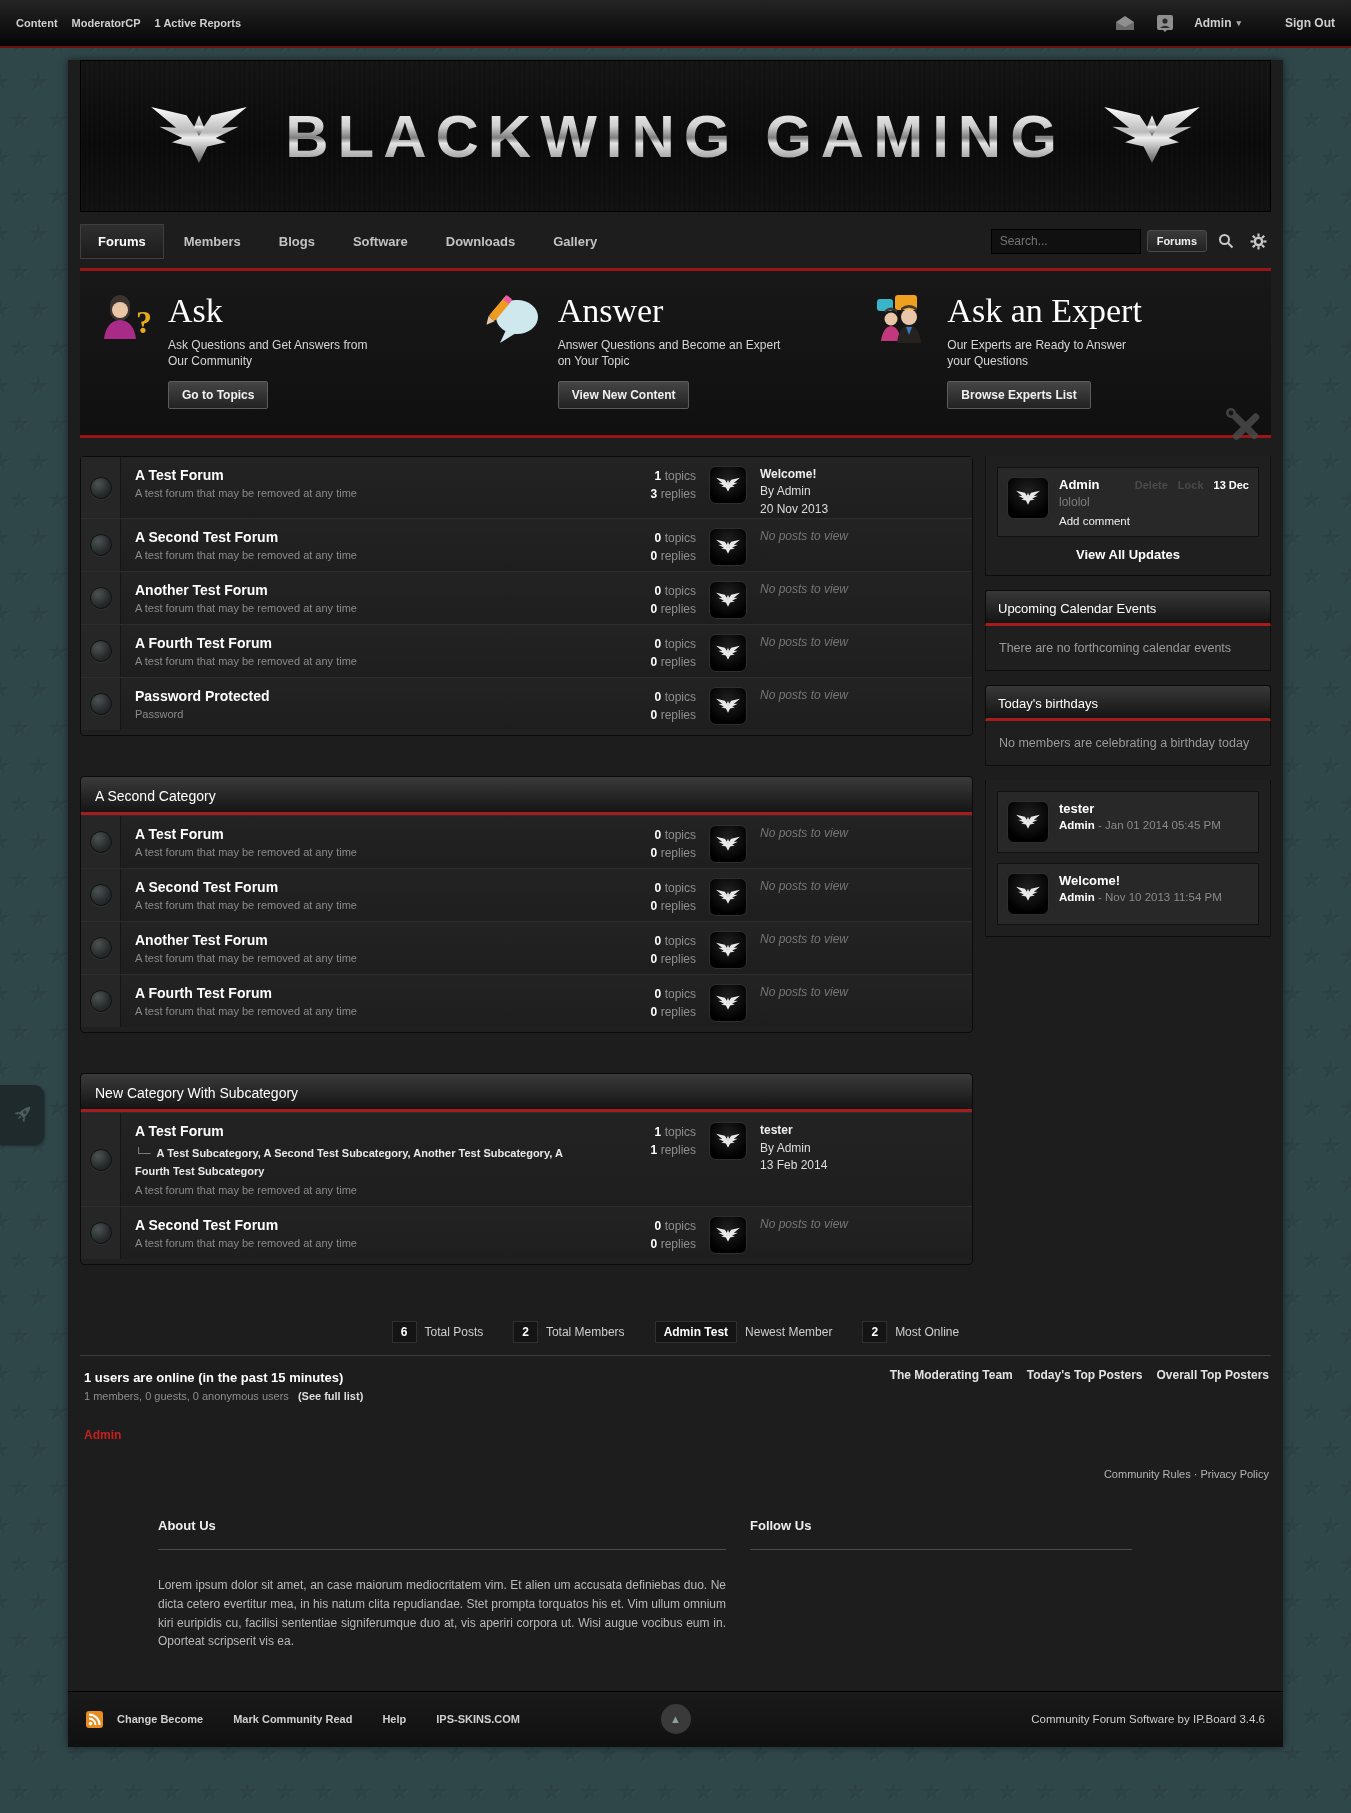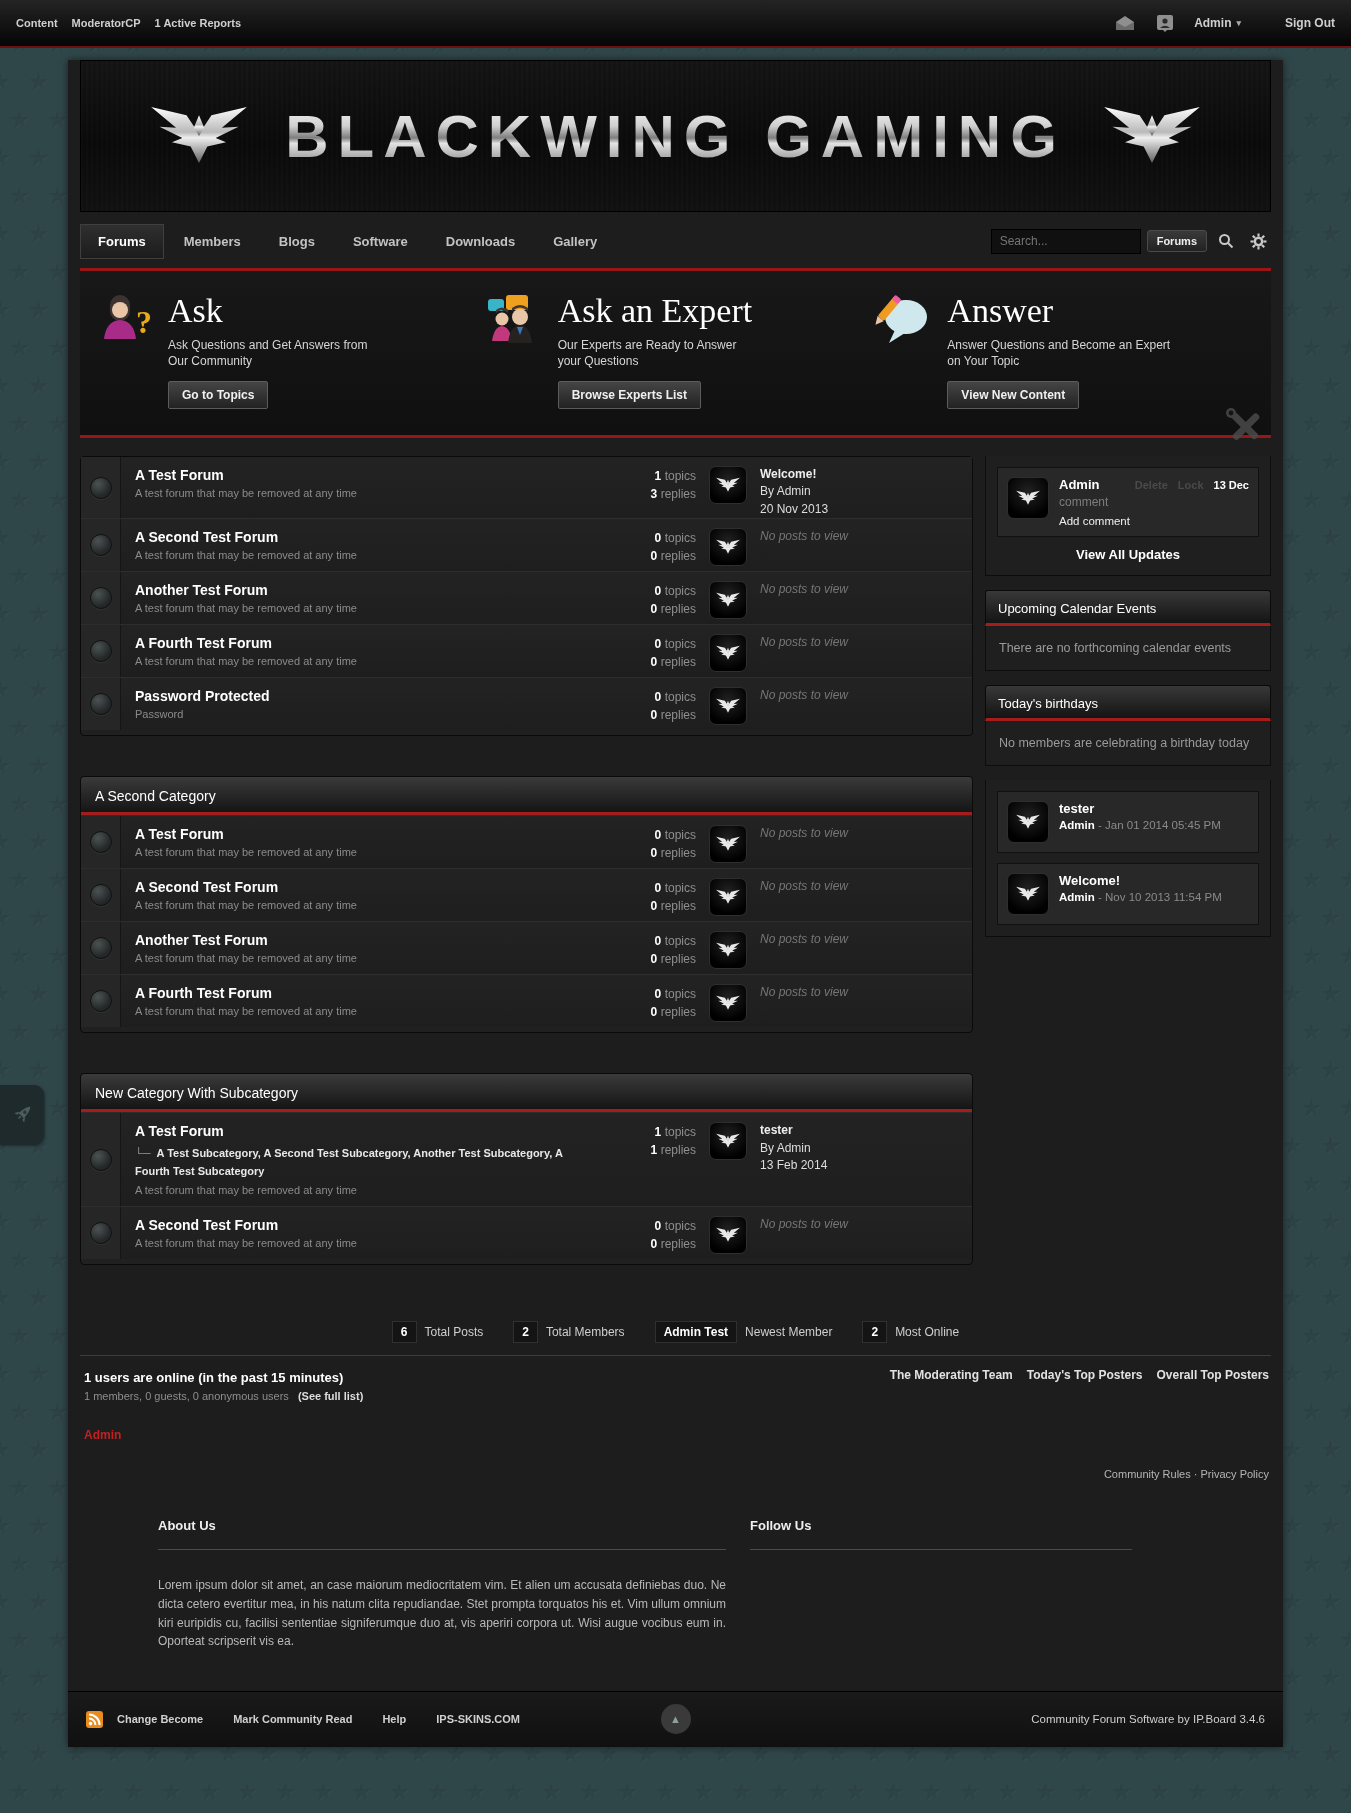--- a/index.html
+++ b/index.html
@@ -2042,50 +2042,50 @@
         <text x="42" y="40" font-size="32" font-weight="bold" fill="#e8a91d" font-family="Liberation Serif, serif">?</text>
       </svg>
       <div>
         <div class="promo-h">Ask</div>
         <div class="promo-desc pd1">Ask Questions and Get Answers from Our Community</div>
         <span class="promo-btn">Go to Topics</span>
       </div>
     </div>
     <div class="promo-col">
       <svg class="promo-icon" viewBox="0 0 58 58">
+        <ellipse cx="33" cy="24" rx="21" ry="17" fill="#cfe8ee"></ellipse>
+        <path d="M22 37 L16 50 L32 40 Z" fill="#cfe8ee"></path>
+        <g transform="rotate(40 14 18)">
+            <rect x="10" y="2" width="8" height="26" rx="2" fill="#ef9b22"></rect>
+            <rect x="10" y="0" width="8" height="6" rx="2" fill="#ef5ba1"></rect>
+            <path d="M10 28 L14 36 L18 28 Z" fill="#e9c6a8"></path>
+          </g>
+      </svg>
+      <div>
+        <div class="promo-h">Answer</div>
+        <div class="promo-desc pd2">Answer Questions and Become an Expert on Your Topic</div>
+        <span class="promo-btn">View New Content</span>
+      </div>
+    </div>
+    <div class="promo-col">
+      <svg class="promo-icon" viewBox="0 0 58 58">
         <rect x="4" y="6" width="16" height="12" rx="3" fill="#39b5c9"></rect>
         <rect x="22" y="2" width="22" height="15" rx="3" fill="#efa01f"></rect>
         <circle cx="18" cy="26" r="6.5" fill="#e9c6a8"></circle>
           <path d="M8 48 Q10 34 18 33 Q26 34 28 48 Z" fill="#c2387d"></path>
         <circle cx="36" cy="24" r="8" fill="#e9c6a8"></circle>
           <path d="M12 20 Q18 14 24 20 L24 17 Q18 12 12 17 Z" fill="#403730"></path>
         <path d="M24 50 Q26 33 36 32 Q46 33 48 50 Z" fill="#26221f"></path>
         <path d="M33 34 L36 42 L39 34 Z" fill="#3a78c2"></path>
         <path d="M28 18 Q36 11 44 18 L44 15 Q36 9 28 15 Z" fill="#403730"></path>
       </svg>
       <div>
         <div class="promo-h">Ask an Expert</div>
         <div class="promo-desc pd3">Our Experts are Ready to Answer your Questions</div>
         <span class="promo-btn">Browse Experts List</span>
-      </div>
-    </div>
-    <div class="promo-col">
-      <svg class="promo-icon" viewBox="0 0 58 58">
-        <ellipse cx="33" cy="24" rx="21" ry="17" fill="#cfe8ee"></ellipse>
-        <path d="M22 37 L16 50 L32 40 Z" fill="#cfe8ee"></path>
-        <g transform="rotate(40 14 18)">
-            <rect x="10" y="2" width="8" height="26" rx="2" fill="#ef9b22"></rect>
-            <rect x="10" y="0" width="8" height="6" rx="2" fill="#ef5ba1"></rect>
-            <path d="M10 28 L14 36 L18 28 Z" fill="#e9c6a8"></path>
-          </g>
-      </svg>
-      <div>
-        <div class="promo-h">Answer</div>
-        <div class="promo-desc pd2">Answer Questions and Become an Expert on Your Topic</div>
-        <span class="promo-btn">View New Content</span>
       </div>
     </div>
     <svg class="wrench" viewBox="0 0 44 44">
       <g fill="#4a4a4a">
         <rect x="19" y="4" width="7" height="34" rx="3" transform="rotate(45 22 22)"></rect>
         <rect x="19" y="4" width="7" height="34" rx="3" transform="rotate(-45 22 22)"></rect>
         <circle cx="8" cy="8" r="5" fill="#4a4a4a"></circle>
           <circle cx="8" cy="8" r="2.4" fill="#151515"></circle>
       </g>
     </svg>
@@ -2372,21 +2372,21 @@
               </span>
             <div class="sc-body">
               <div class="sc-row1">
                 <span class="sc-title">Admin</span>
                 <span class="sc-actions">
                   <span>Delete</span>
                   <span>Lock</span>
                 </span>
                 <span class="sc-date">13 Dec</span>
               </div>
-              <div class="sc-msg">comment</div>
+              <div class="sc-msg">lololol</div>
               <div class="sc-add">Add comment</div>
             </div>
           </div>
           <div class="view-all">View All Updates</div>
         </div>
       </div>
 
 
       <div class="side-sec">
         <div class="side-header">Upcoming Calendar Events</div>

